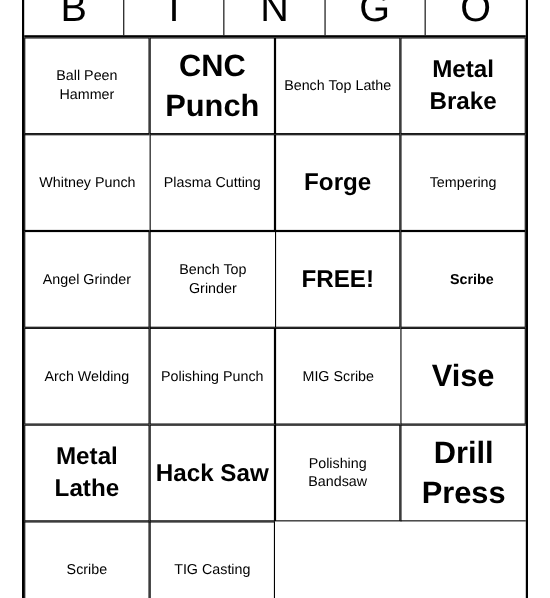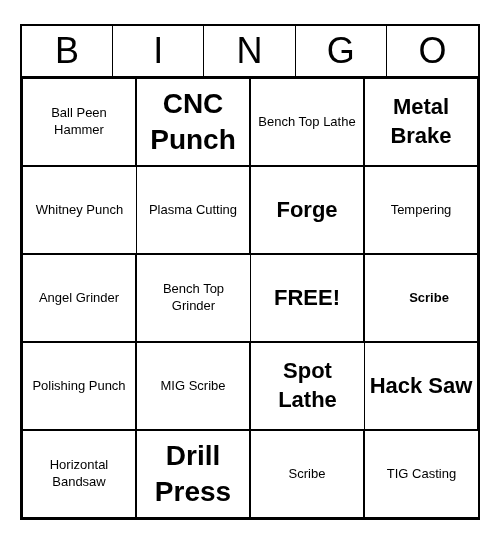--- a/index.html
+++ b/index.html
@@ -102,22 +102,24 @@
       <div class="bingo-cell">Bench Top Lathe</div>
       <div class="bingo-cell large-text">Metal Brake</div>
       <div class="bingo-cell">Whitney Punch</div>
       <div class="bingo-cell">Plasma Cutting</div>
       <div class="bingo-cell large-text">Forge</div>
       <div class="bingo-cell">Tempering</div>
       <div class="bingo-cell">Angel Grinder</div>
       <div class="bingo-cell">Bench Top Grinder</div>
       <div class="bingo-cell large-text">FREE!</div>
       <div class="bingo-cell medium-text">Scribe</div>
+      <div class="bingo-cell">Arch Welding</div>
       <div class="bingo-cell">Polishing Punch</div>
       <div class="bingo-cell">MIG Scribe</div>
-      <div class="bingo-cell large-text">Spot Lathe</div>
+      <div class="bingo-cell xlarge-text">Vise</div>
+      <div class="bingo-cell large-text">Metal Lathe</div>
       <div class="bingo-cell large-text">Hack Saw</div>
-      <div class="bingo-cell">Horizontal Bandsaw</div>
+      <div class="bingo-cell">Polishing Bandsaw</div>
       <div class="bingo-cell xlarge-text">Drill Press</div>
       <div class="bingo-cell">Scribe</div>
       <div class="bingo-cell">TIG Casting</div>
     </div>
 </div>
 
 </body></html>

